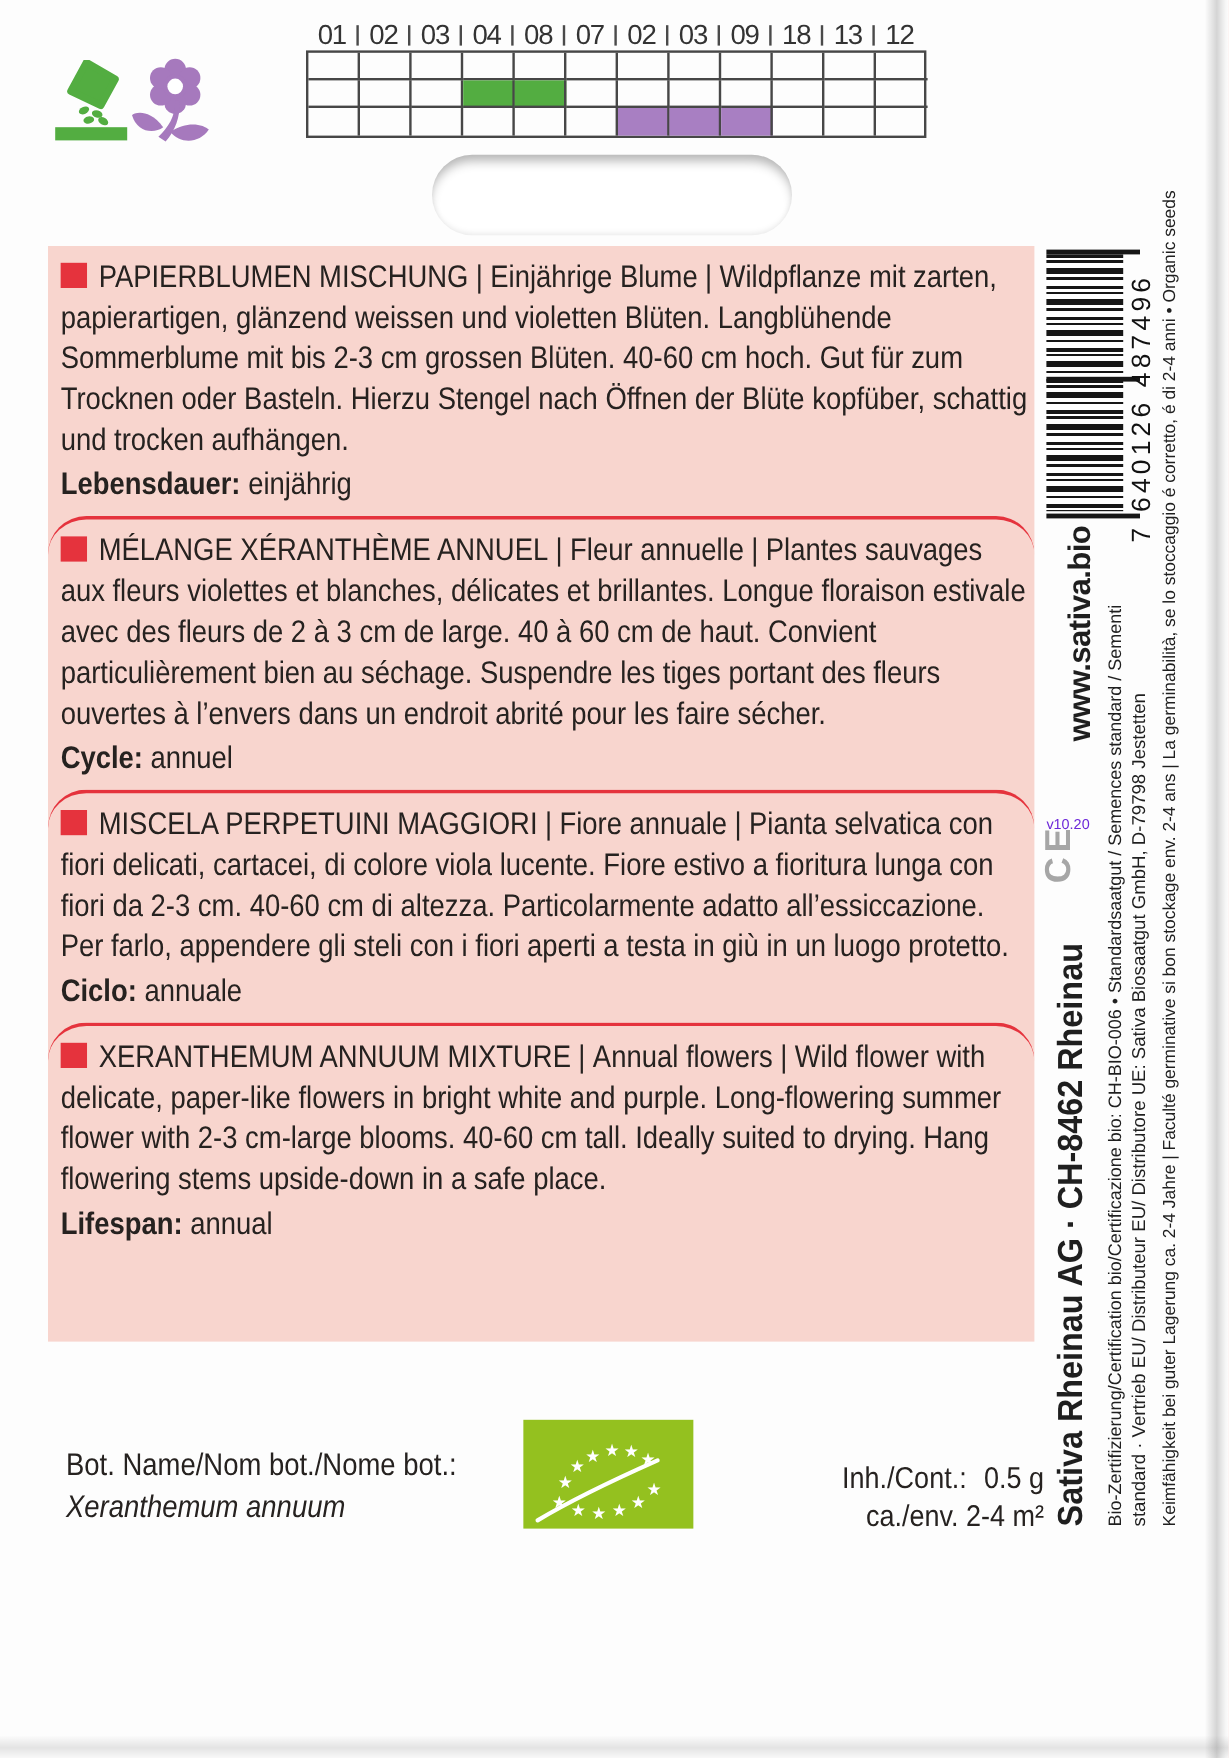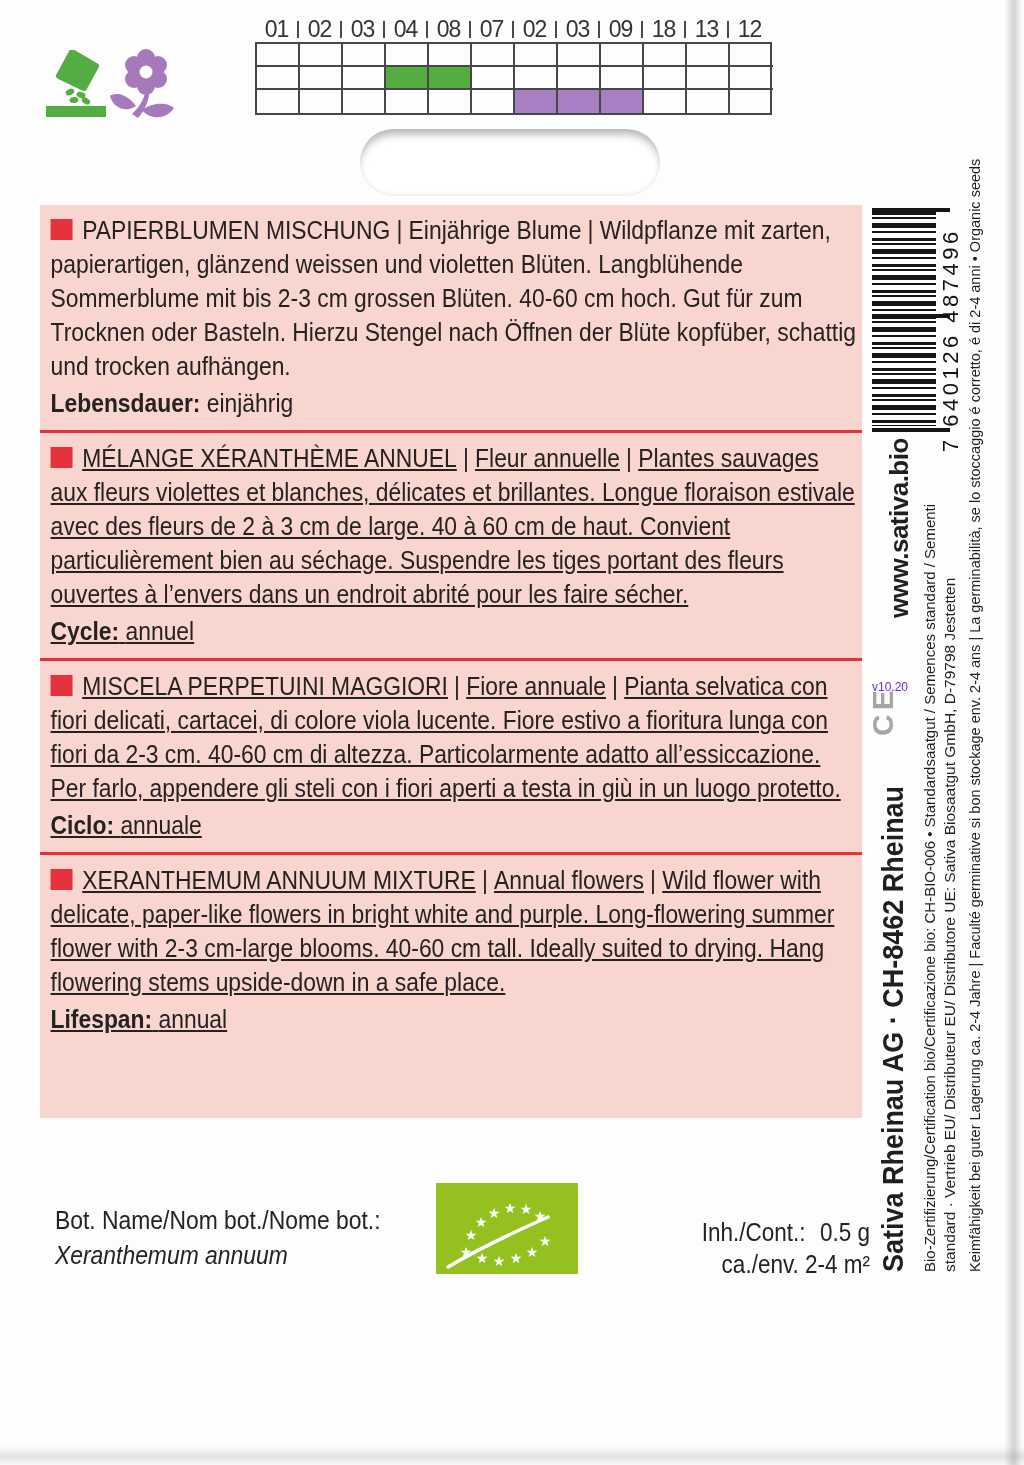--- a/index.html
+++ b/index.html
@@ -36,22 +36,22 @@
   .cal-cell:nth-child(n+25){border-bottom:none;}
 
   
   .hang-hole{
     left:360px; top:129px; width:300px; height:67px; border-radius:34px; background:#fff;
     box-shadow: inset 0 8px 9px -3px rgba(0,0,0,0.30), inset 0 -3px 5px -2px rgba(0,0,0,0.10);
   }
 
   
   .pink{left:40px; top:205px; width:822px; height:913px; background:var(--pink); overflow:hidden;}
-  .section{padding:8px 0 10px 0;}
-  .section + .section{border-top:3px solid var(--red);text-decoration:underline;}
+  .section{padding:8px 0 10px 0;border-radius:32px;}
+  .section + .section{border-top:3px solid var(--red);}
   .sec-inner{
     width:935px; transform:scaleX(0.879); transform-origin:0 0;
     padding:0 6px 0 12px; font-size:26px; line-height:34px; color:var(--ink);
   }
   .bullet{
     display:inline-block; width:25px; height:21px; background:var(--red);
     margin-right:11px; vertical-align:-1px;
   }
   .sep{margin:0 7px;}
   .sec-cycle{margin-top:3px;}

